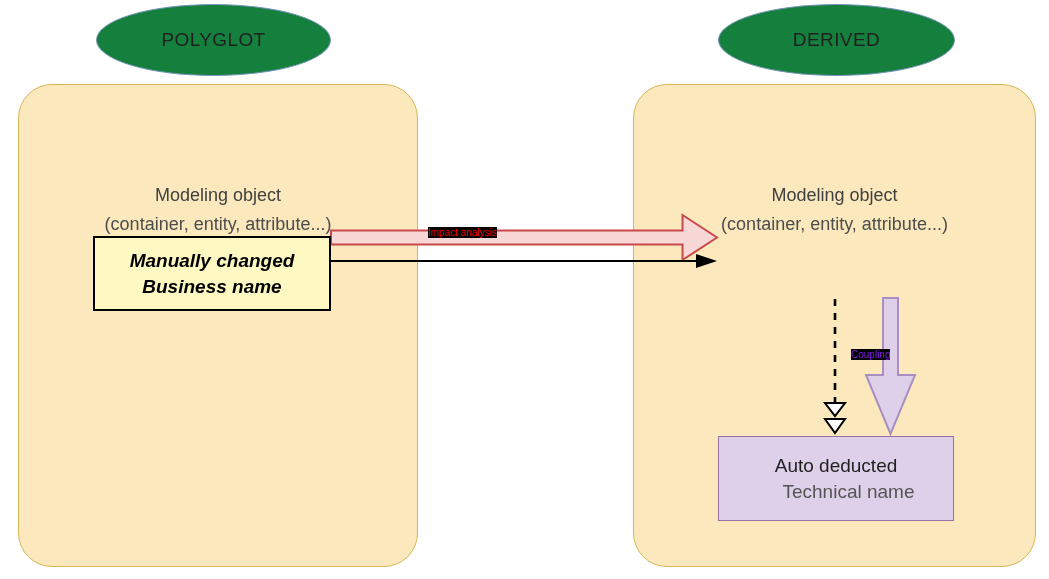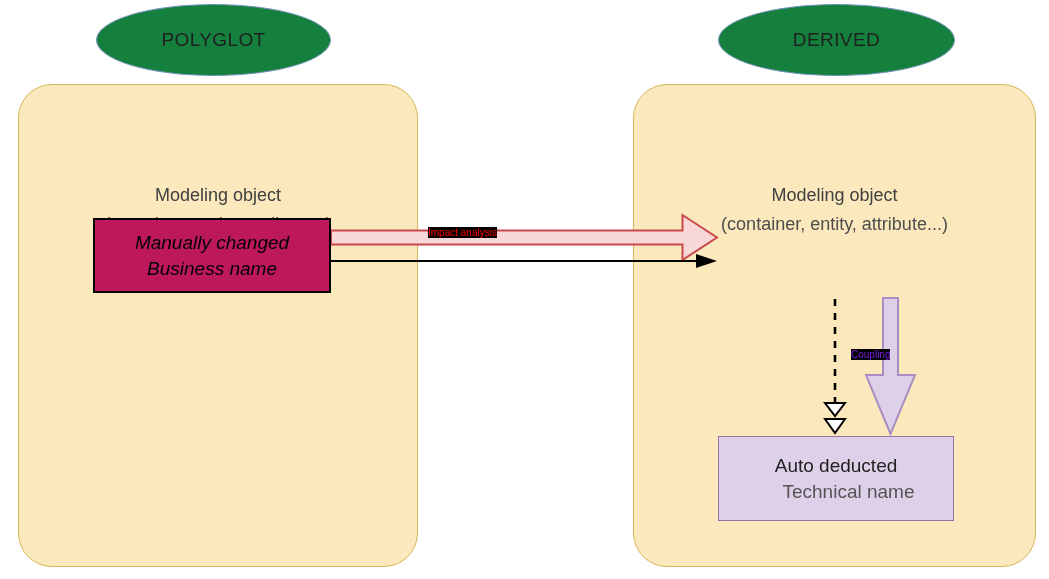--- a/index.html
+++ b/index.html
@@ -70,25 +70,25 @@
     position: absolute;
     box-sizing: border-box;
     display: flex;
     flex-direction: column;
     align-items: center;
     justify-content: center;
     text-align: center;
     line-height: 26px;
   }
   #box-manual {
-    left: 93px; top: 218px; width: 238px; height: 75px;
-    background: #be185d;
+    left: 93px; top: 236px; width: 238px; height: 75px;
+    background: #fef9c3;
     border: 2px solid #000000;
     font-style: italic;
-    font-weight: normal;
+    font-weight: bold;
     font-size: 19px;
     color: #000000;
   }
   #box-updated {
     left: 718px; top: 219px; width: 237px; height: 79px;
     background: #f7cccc;
     border: 1.6px solid #b85450;
     font-size: 19px;
     color: #1f1f1f;
   }

